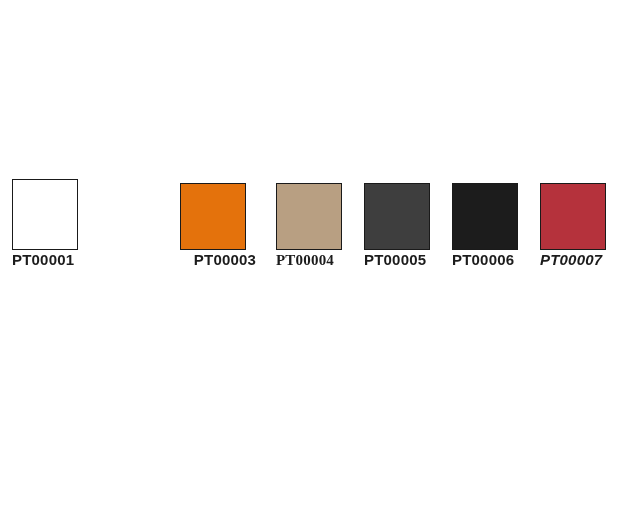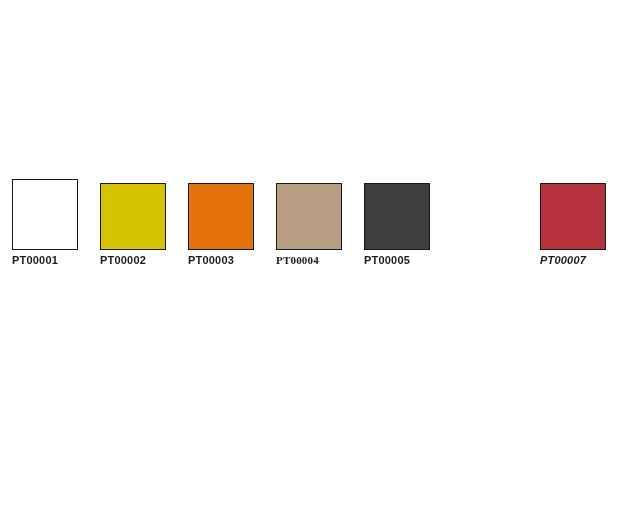--- a/index.html
+++ b/index.html
@@ -42,51 +42,51 @@
   }
   .swatch-chip.chip-solid {
     top: 4px;
     height: 67px;
   }
   .swatch-label {
     position: absolute;
     left: 0;
     top: 75px;
     width: 90px;
-    font-size: 11px;
+    font-size: 15px;
     font-weight: bold;
     color: #1c1c1c;
     letter-spacing: 0.2px;
     line-height: 12px;
     white-space: nowrap;
   }
 </style>
 </head>
 <body>
 
 <div id="canvas">
   <div id="swatch-row">
       <div class="swatch-item" style="left: 0px;">
         <div class="swatch-chip chip-light" title="PT00001" style="background: rgb(255, 255, 255); border-color: rgb(26, 26, 26);"></div>
         <div class="swatch-label">PT00001</div>
       </div>
-      <div class="swatch-item" style="left: 88px;">
-        <div class="swatch-chip chip-solid" title="PT00002" style="background: rgb(212, 196, 3); border-color: rgb(26, 26, 26);"></div>
-        <div class="swatch-label">PT00002</div>
-      </div>
-      <div class="swatch-item" style="left: 176px;">
+      <div class="swatch-item" style="left: 168px; text-align: center;">
         <div class="swatch-chip chip-solid" title="PT00003" style="background: rgb(228, 114, 12); border-color: rgb(26, 26, 26);"></div>
         <div class="swatch-label">PT00003</div>
       </div>
       <div class="swatch-item" style="left: 264px; font-family: Liberation Serif, serif;">
         <div class="swatch-chip chip-solid" title="PT00004" style="background: rgb(184, 159, 130); border-color: rgb(26, 26, 26);"></div>
         <div class="swatch-label">PT00004</div>
       </div>
       <div class="swatch-item" style="left: 352px;">
         <div class="swatch-chip chip-solid" title="PT00005" style="background: rgb(62, 62, 62); border-color: rgb(26, 26, 26);"></div>
         <div class="swatch-label">PT00005</div>
       </div>
+      <div class="swatch-item" style="left: 440px;">
+        <div class="swatch-chip chip-solid" title="PT00006" style="background: rgb(28, 28, 28); border-color: rgb(26, 26, 26);"></div>
+        <div class="swatch-label">PT00006</div>
+      </div>
       <div class="swatch-item" style="left: 528px; font-style: italic;">
         <div class="swatch-chip chip-solid" title="PT00007" style="background: rgb(181, 50, 60); border-color: rgb(26, 26, 26);"></div>
         <div class="swatch-label">PT00007</div>
       </div>
     </div>
 </div>
 
 </body></html>

